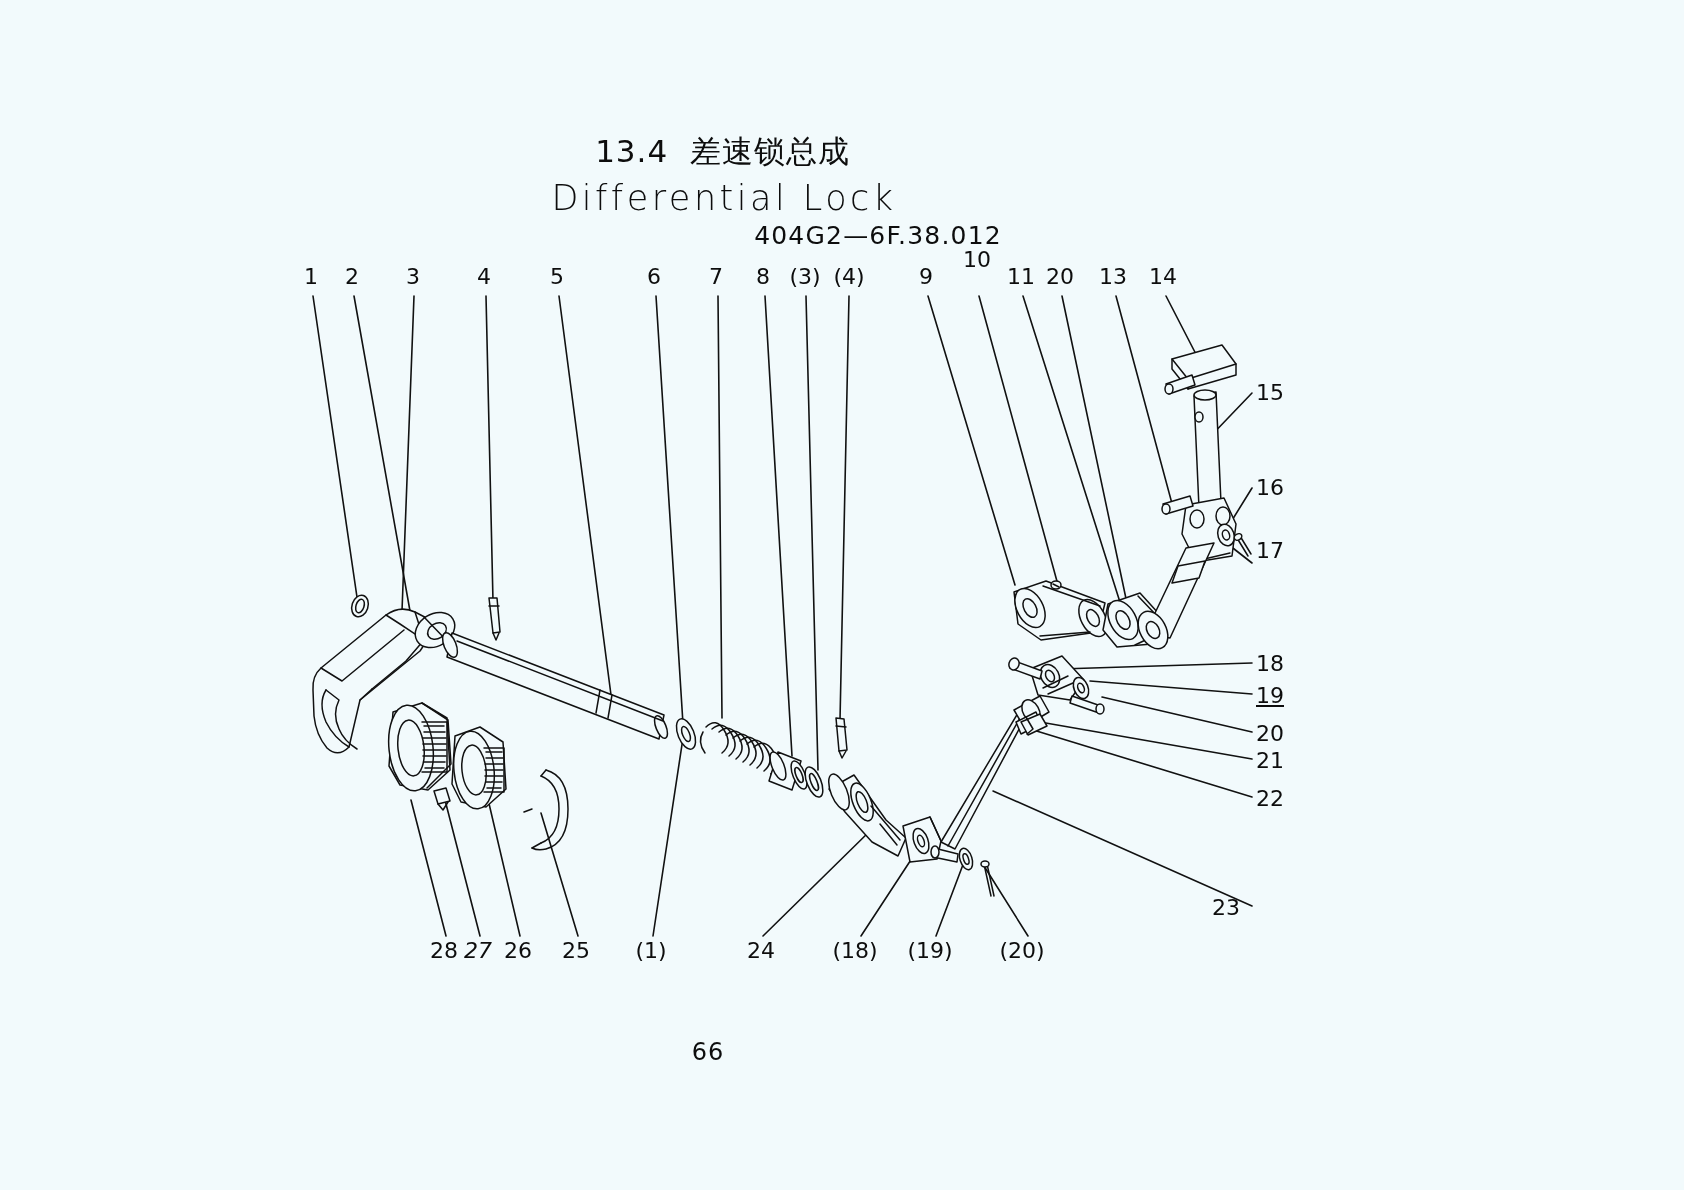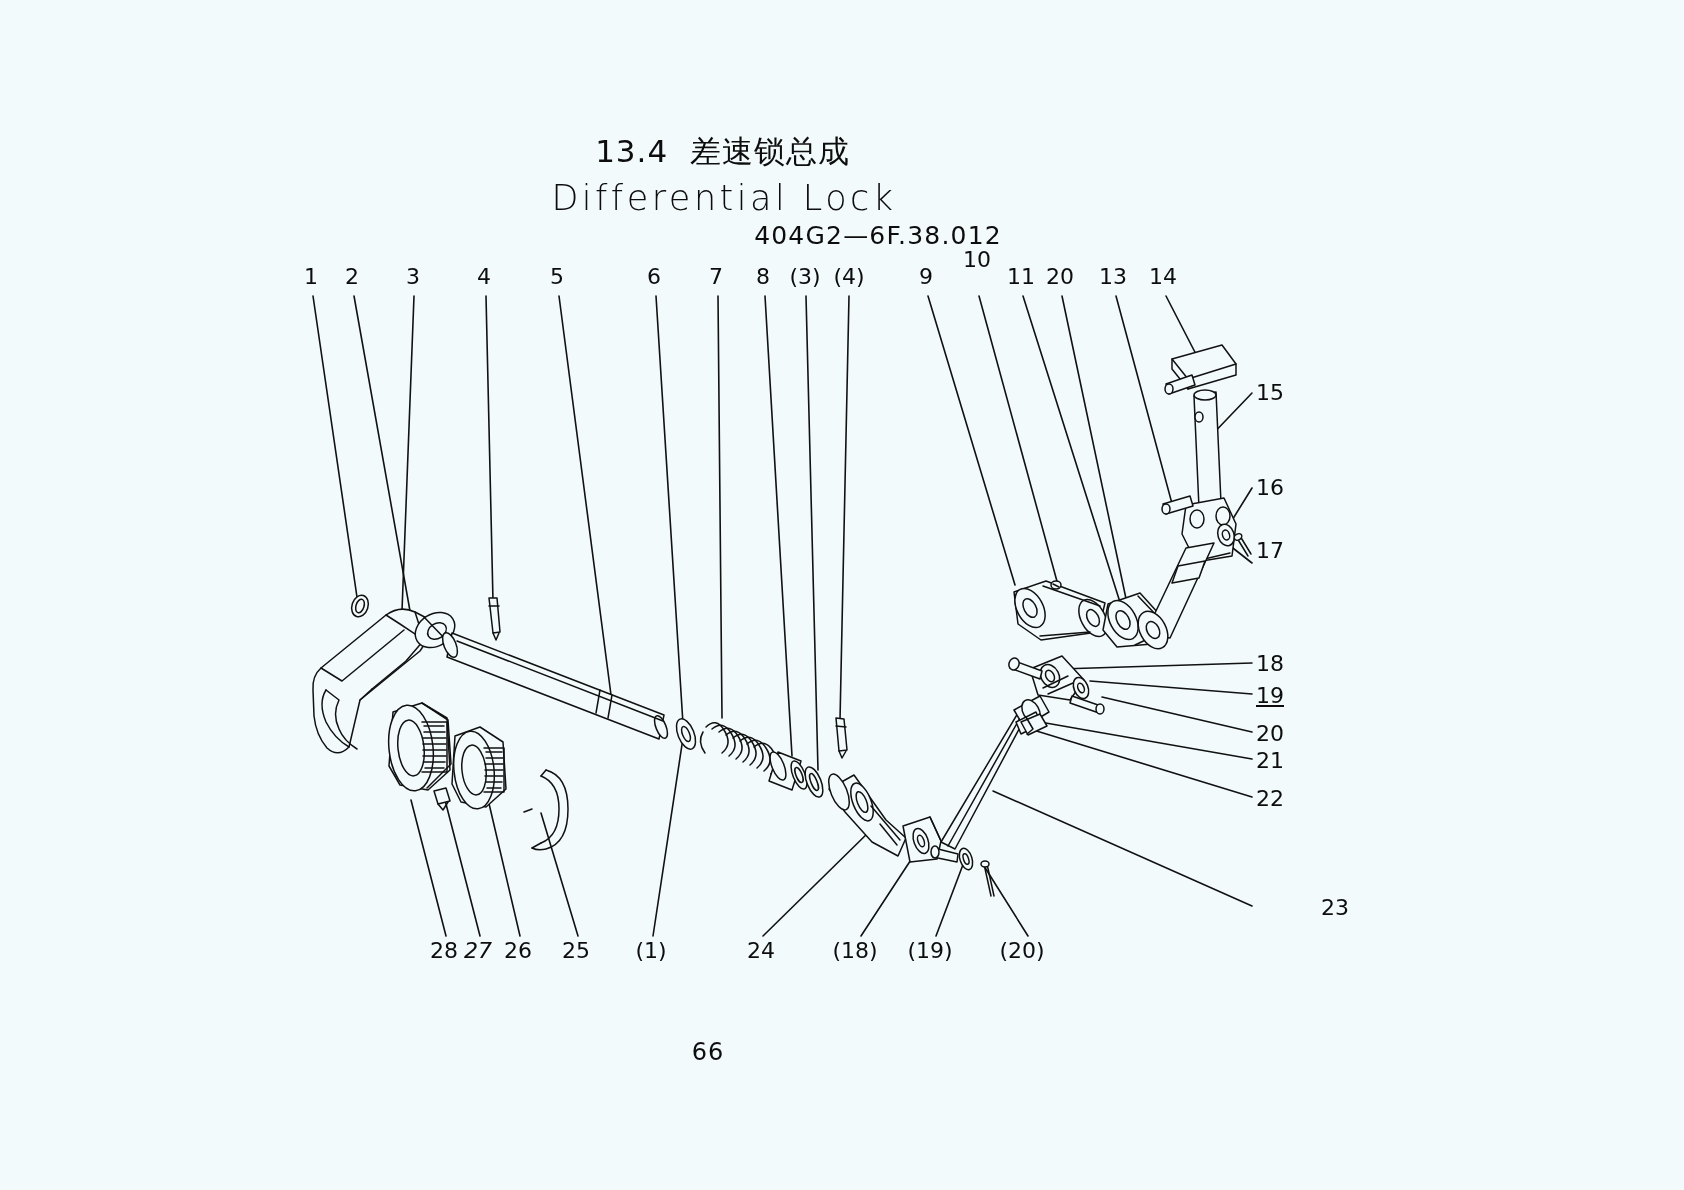--- a/index.html
+++ b/index.html
@@ -353,21 +353,21 @@
   <div class="cal c" style="left:1163px;top:266px;">14</div>
 
   <div class="cal" style="left:1256px;top:382px;">15</div>
   <div class="cal" style="left:1256px;top:477px;">16</div>
   <div class="cal" style="left:1256px;top:540px;">17</div>
   <div class="cal" style="left:1256px;top:653px;">18</div>
   <div class="cal" style="left:1256px;top:685px;text-decoration:underline;">19</div>
   <div class="cal" style="left:1256px;top:723px;">20</div>
   <div class="cal" style="left:1256px;top:750px;">21</div>
   <div class="cal" style="left:1256px;top:788px;">22</div>
-  <div class="cal" style="left:1321px;top:897px;">23</div>
+  <div class="cal" style="left:1212px;top:897px;">23</div>
 
   <div class="cal c" style="left:444px;top:940px;">28</div>
   <div class="cal c" style="left:478px;top:940px;font-style:italic;">27</div>
   <div class="cal c" style="left:518px;top:940px;">26</div>
   <div class="cal c" style="left:576px;top:940px;">25</div>
   <div class="cal c" style="left:651px;top:940px;">(1)</div>
   <div class="cal c" style="left:761px;top:940px;">24</div>
   <div class="cal c" style="left:855px;top:940px;">(18)</div>
   <div class="cal c" style="left:930px;top:940px;">(19)</div>
   <div class="cal c" style="left:1022px;top:940px;">(20)</div>

